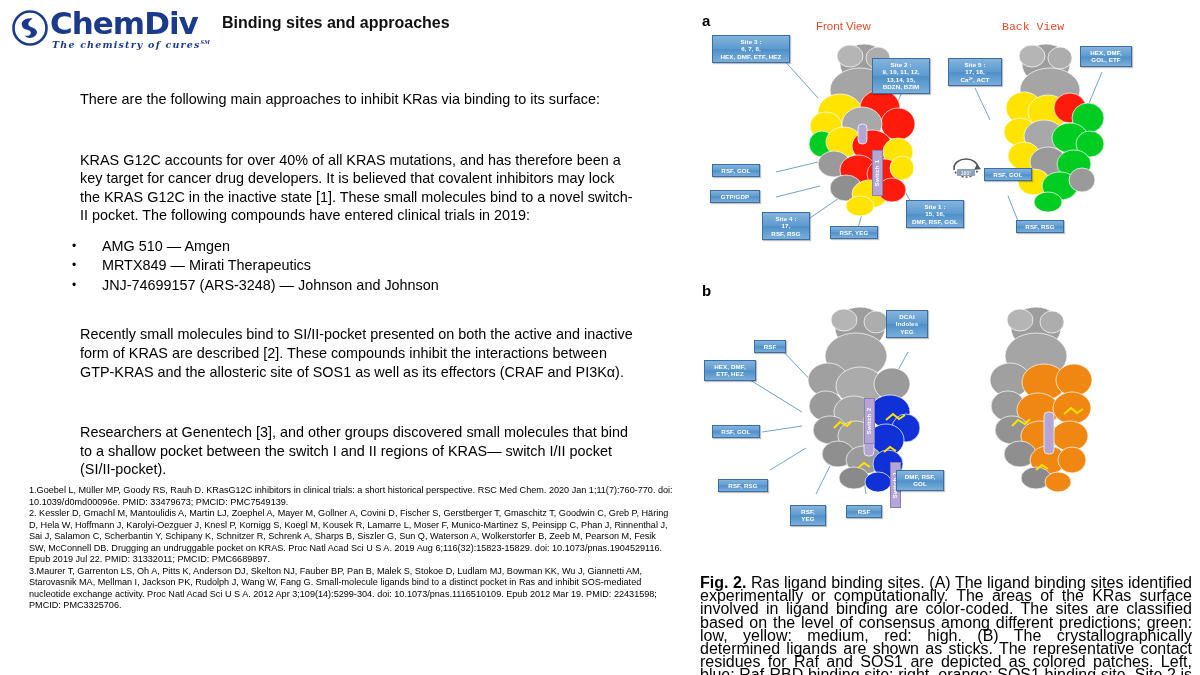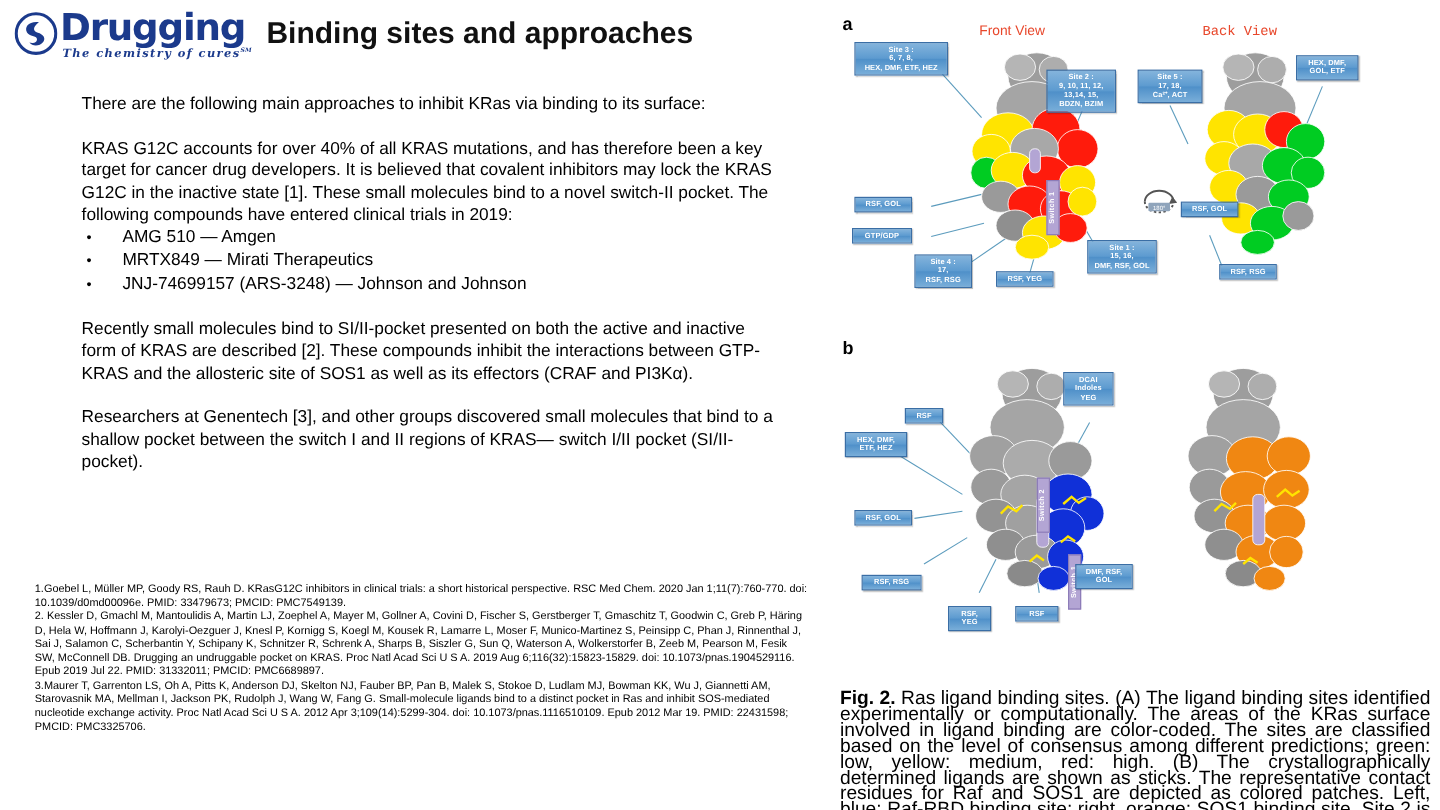--- a/index.html
+++ b/index.html
@@ -28,30 +28,30 @@
     font-family: "DejaVu Serif", serif;
     font-style: italic; font-weight: bold;
     font-size: 9.5px; letter-spacing: 1.2px;
     color: #1b3a8c; line-height: 11px; white-space: nowrap;
     margin-top: -3px; margin-left: 2px;
   }
   #logo-tagline sup { font-size: 5px; letter-spacing: 0; }
   #slide-title {
     position: absolute; left: 222px; top: 14px;
     font-family: "Liberation Sans", sans-serif;
-    font-weight: bold; font-size: 25px; color: #111;
+    font-weight: bold; font-size: 16px; color: #111;
     white-space: nowrap;
   }
 
   
   #body-text {
     position: absolute; left: 68px; top: 78px; width: 580px;
     font-size: 14.4px; line-height: 18.6px; color: #000;
   }
-  #body-text p { margin: 0; }
+  #body-text p { margin: 12px; }
   .para-gap { height: 18px; }
   ul.bullets { margin: 0; padding: 0; list-style: none; }
   ul.bullets li {
     position: relative; padding-left: 17px;
     margin: 0 0 0 0; line-height: 18.6px;
   }
   ul.bullets li:before {
     content: "\2022"; position: absolute; left: 3px; top: 0;
     font-size: 13px;
   }
@@ -147,21 +147,21 @@
   <div id="logo-wrap">
     <div id="logo-mark">
       <svg width="36" height="36" viewBox="0 0 36 36">
         <circle cx="18" cy="18" r="16.5" fill="none" stroke="#1b3a8c" stroke-width="2.6"></circle>
         <path d="M20.5 8.5 C12 7.5 8 12.5 10.5 17 C12.5 20.6 18.5 19.2 18.8 22.4 C19 25 16 26.6 12.5 25.5
                  C15 28.8 21 28.8 24 25 C26.6 21.6 23.6 18.2 19.6 17.2 C16.6 16.4 15.6 14.2 17 12
                  C18 10.4 19.4 9.4 20.5 8.5 Z" fill="#1b3a8c"></path>
       </svg>
     </div>
     <div id="logo-text-wrap">
-      <div id="logo-name">Drugging</div>
+      <div id="logo-name">ChemDiv</div>
       <div id="logo-tagline"><span>The chemistry of cures</span><sup>SM</sup></div>
     </div>
   </div>
   <div id="slide-title">Binding sites and approaches</div>
 </div>
 
 <div id="body-text">
   <p>There are the following main approaches to inhibit KRas via binding to its surface:</p>
   <div class="para-gap"></div>
   <p>KRAS G12C accounts for over 40% of all KRAS mutations, and has therefore been a key target for cancer drug developers. It is believed that covalent inhibitors may lock the KRAS G12C in the inactive state [1]. These small molecules bind to a novel switch-II pocket. The following compounds have entered clinical trials in 2019:</p>

